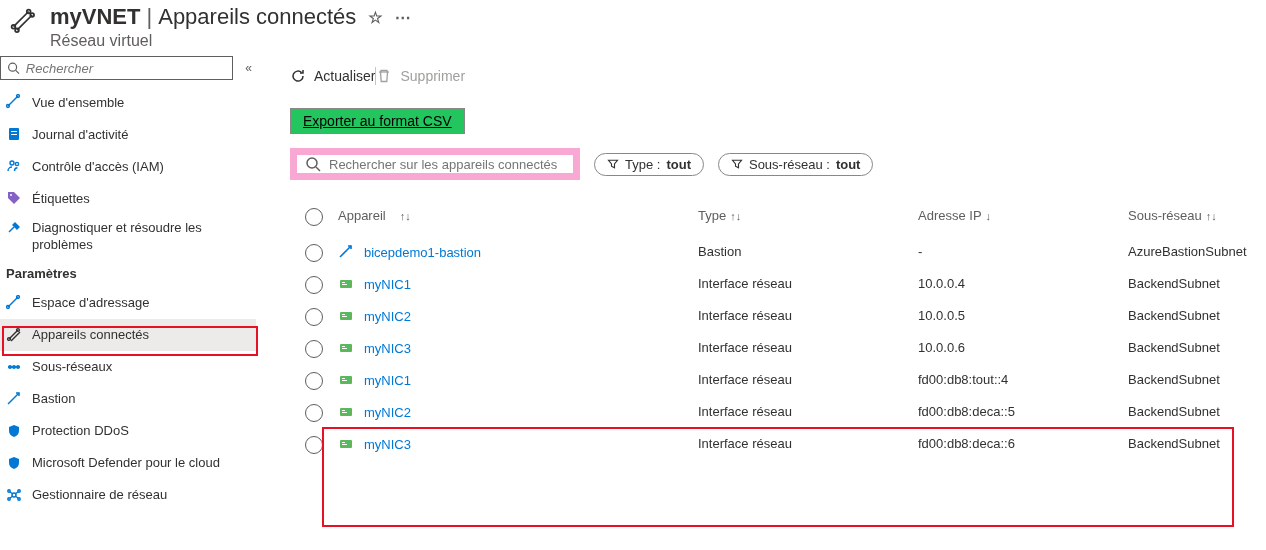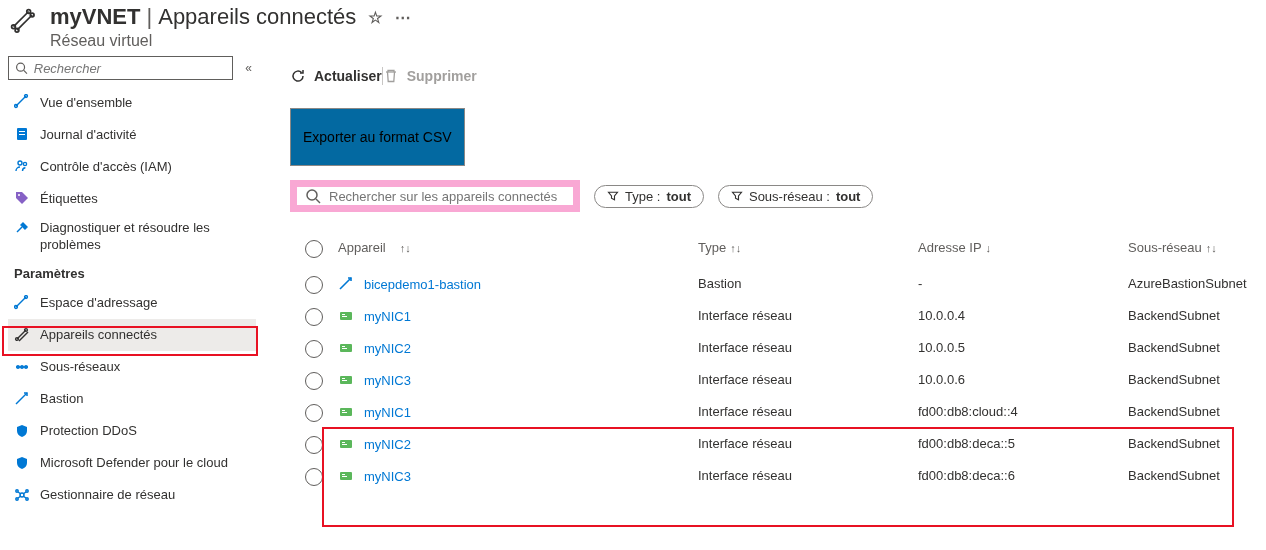--- a/index.html
+++ b/index.html
@@ -17,41 +17,41 @@
   .title-line { display:flex; align-items:center; gap: 6px; font-size: 22px; font-weight: 600; }
   .title-main { font-weight: 600; }
   .title-sep { color: #605e5c; font-weight: 400; }
   .title-sub { font-weight: 400; }
   .subheading { font-size: 16px; color: #605e5c; margin-top: 2px; }
   .star, .dots { color:#605e5c; font-size:16px; margin-left:6px; cursor:pointer; }
 
   .body { display:flex; flex:1; min-height:0; }
 
   
-  .sidebar { width:262px; flex:0 0 262px; padding: 6px 6px 0 8px; overflow:hidden; position:relative; }
+  .sidebar { width:262px; flex:0 0 262px; padding: 6px 6px 0 0; overflow:hidden; position:relative; }
   .search-row { display:flex; align-items:center; gap:8px; margin-bottom:6px; }
   .search-box { flex:1; height:24px; border:1px solid #605e5c; display:flex; align-items:center; padding:0 6px; gap:6px; }
   .search-box input { border:none; outline:none; font-size:13px; width:100%; font-style:italic; color:#323130; }
   .collapse-chevron { color:#605e5c; font-size:12px; cursor:pointer; padding:4px;}
   .nav-item { display:flex; align-items:center; height:32px; padding:0 6px; gap:10px; cursor:pointer; font-size:13px; }
   .nav-item.selected { background:#edebe9; }
   .nav-item .label { overflow:hidden; text-overflow:ellipsis; }
   .nav-item.wrap { height:auto; padding-top:6px; padding-bottom:6px; align-items:flex-start; }
   .nav-item.wrap .label { line-height:1.3; }
   .section-h { font-size:13px; font-weight:600; color:#323130; padding:6px 6px 6px 6px; }
   .nav-icon { width:16px; height:16px; flex:0 0 16px; display:flex; align-items:center; justify-content:center; }
   .hl-red { position:absolute; border:2px solid #e81123; pointer-events:none; }
 
   
   .main { flex:1; padding: 8px 8px 0 28px; overflow:hidden; position:relative; }
-  .cmdbar { display:flex; align-items:center; height: 36px; margin-bottom: 14px; font-weight: bold; }
+  .cmdbar { display:flex; align-items:center; height: 36px; margin-bottom: 14px; }
   .cmdbar .cmd { display:flex; align-items:center; gap:8px; font-size:14px; color:#323130; cursor:pointer; }
   .cmdbar .cmd.disabled { color:#a19f9d; cursor:default; }
   .cmdbar .divider { width:1px; height:18px; background:#c8c6c4; }
-  .btn { border:1px solid #8a8886; background:#0369a1; padding:20px 12px; font-size:14px; cursor:pointer; }
+  .btn { border:1px solid #8a8886; background:#22c55e; padding:4px 12px; font-size:14px; cursor:pointer;text-decoration:underline; }
   .filter-bar { display:flex; align-items:center; gap:14px; margin-top:14px; margin-bottom:12px; }
   .inline-search { display:flex; align-items:center; gap:8px; border:7px solid #f9a8d4; padding:4px 8px; width:290px; height:32px; }
   .inline-search input { border:none; outline:none; flex:1; font-size:13px; }
   .pill { display:flex; align-items:center; gap:6px; border:1px solid #8a8886; border-radius:14px; padding:3px 12px; font-size:13px; cursor:pointer; }
   .pill .bold { font-weight:600; }
 
   
   .table { margin-top:28px; }
   .row { display:flex; align-items:flex-start; height:32px; }
   .cell { overflow:hidden; text-overflow:ellipsis; white-space:nowrap; }
@@ -378,21 +378,21 @@
       <span class="dev-icon">
                   <svg width="16" height="16" viewBox="0 0 16 16">
                     <rect x="2" y="4" width="12" height="8" rx="1" fill="#5bb75b"></rect>
                     <rect x="4" y="6" width="3" height="1" fill="#fff"></rect>
                     <rect x="4" y="8" width="5" height="1" fill="#fff"></rect>
                   </svg>
                 </span>
       <span class="link">myNIC1</span>
     </div>
     <div class="cell c-type">Interface réseau</div>
-    <div class="cell c-ip">fd00:db8:cloud::4</div>
+    <div class="cell c-ip">fd00:db8:tout::4</div>
     <div class="cell c-subnet">BackendSubnet</div>
             </div>
             <div class="row">
     <div class="c-check">
                 <div class="radio"></div>
               </div>
     <div class="cell c-dev">
       <span class="dev-icon">
                   <svg width="16" height="16" viewBox="0 0 16 16">
                     <rect x="2" y="4" width="12" height="8" rx="1" fill="#5bb75b"></rect>

